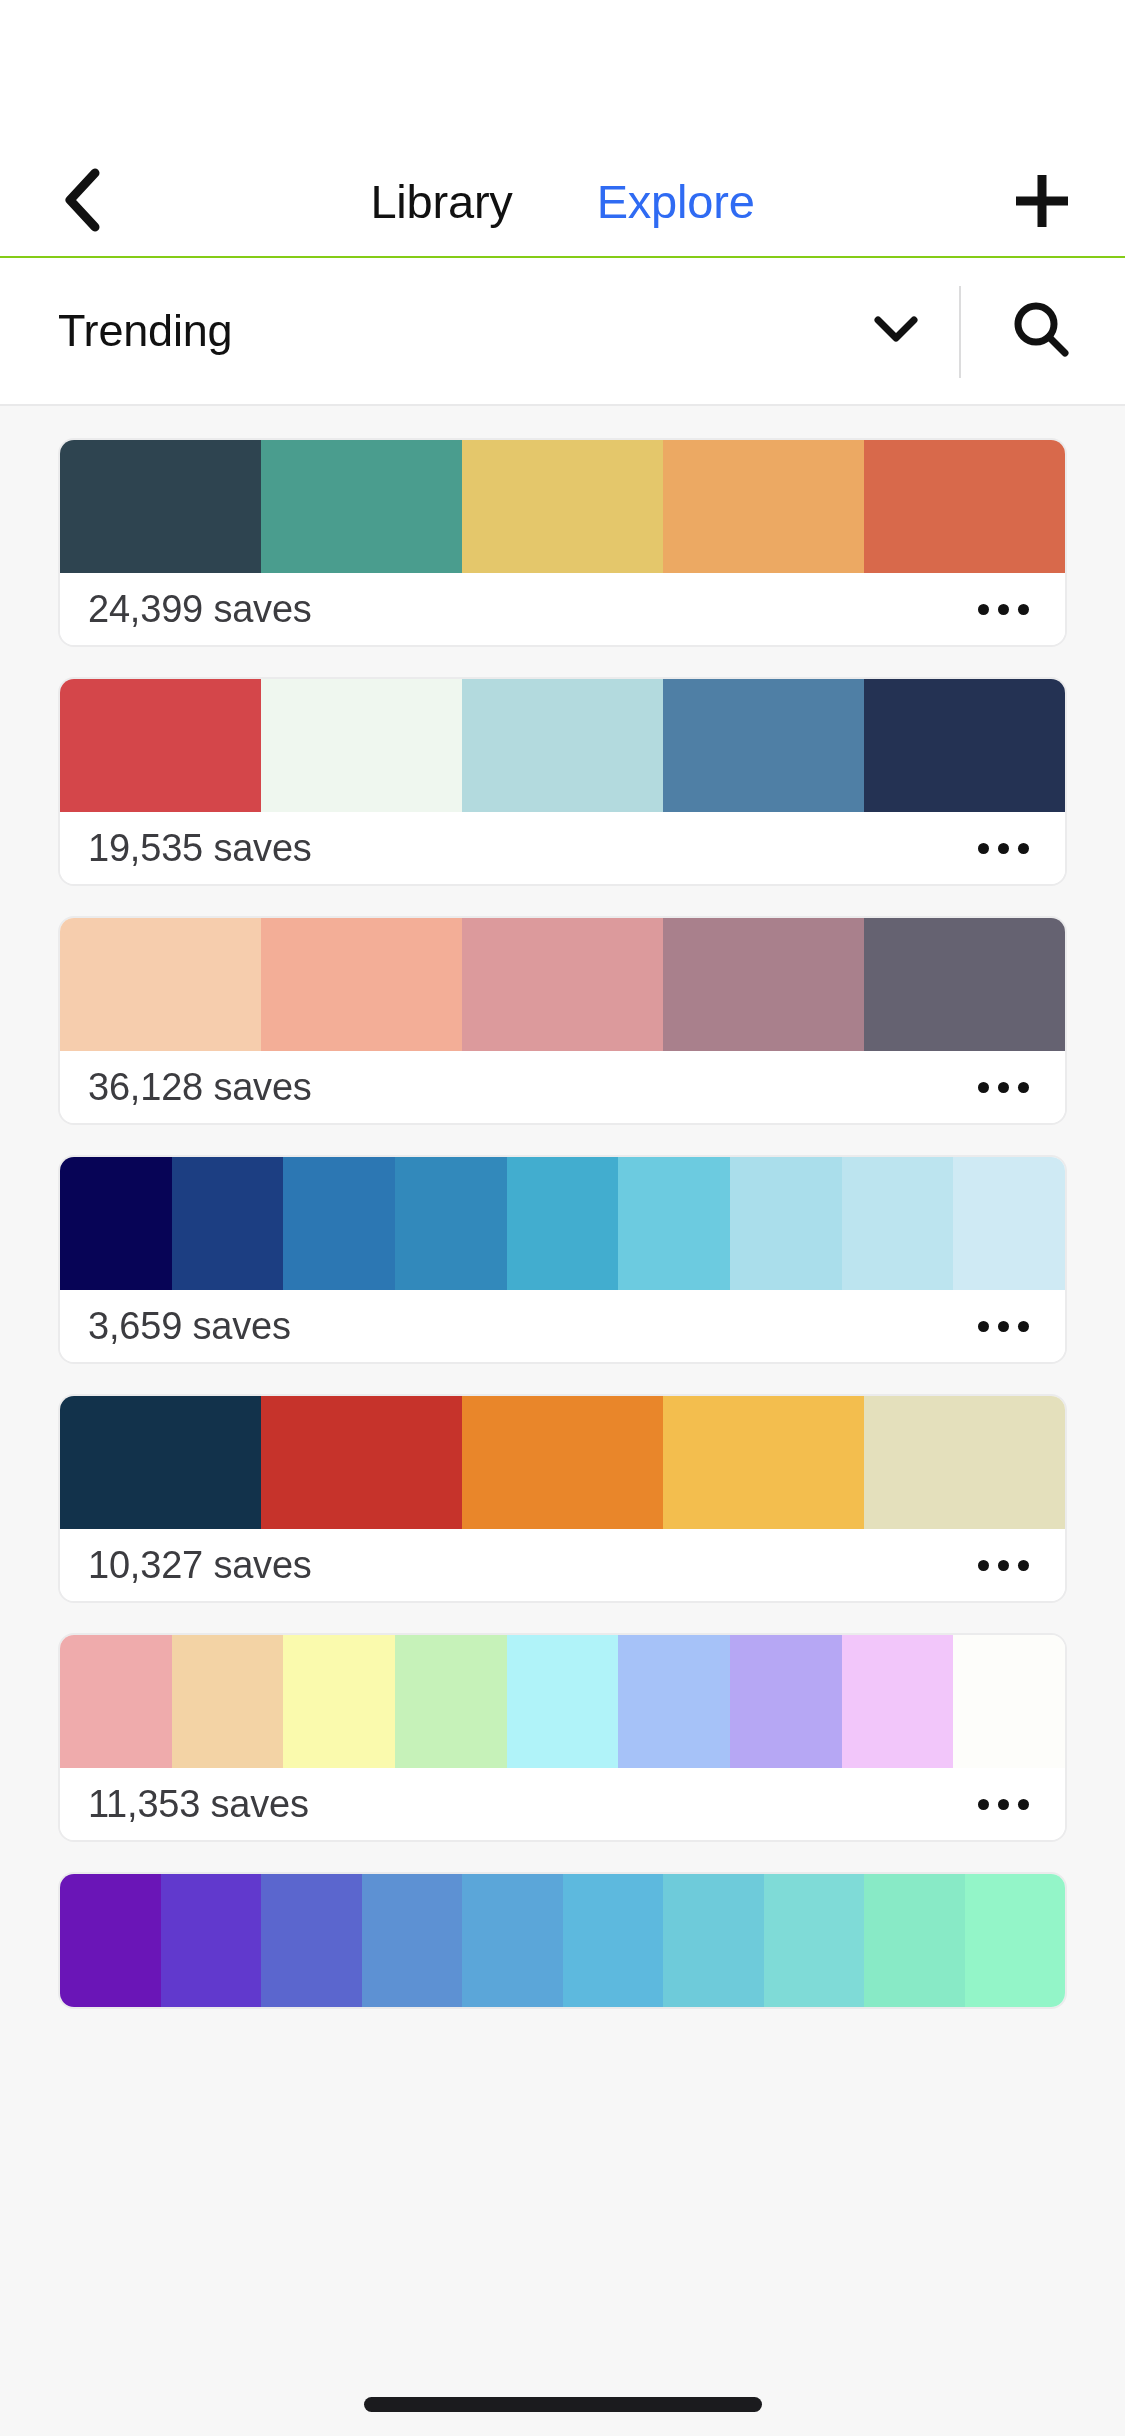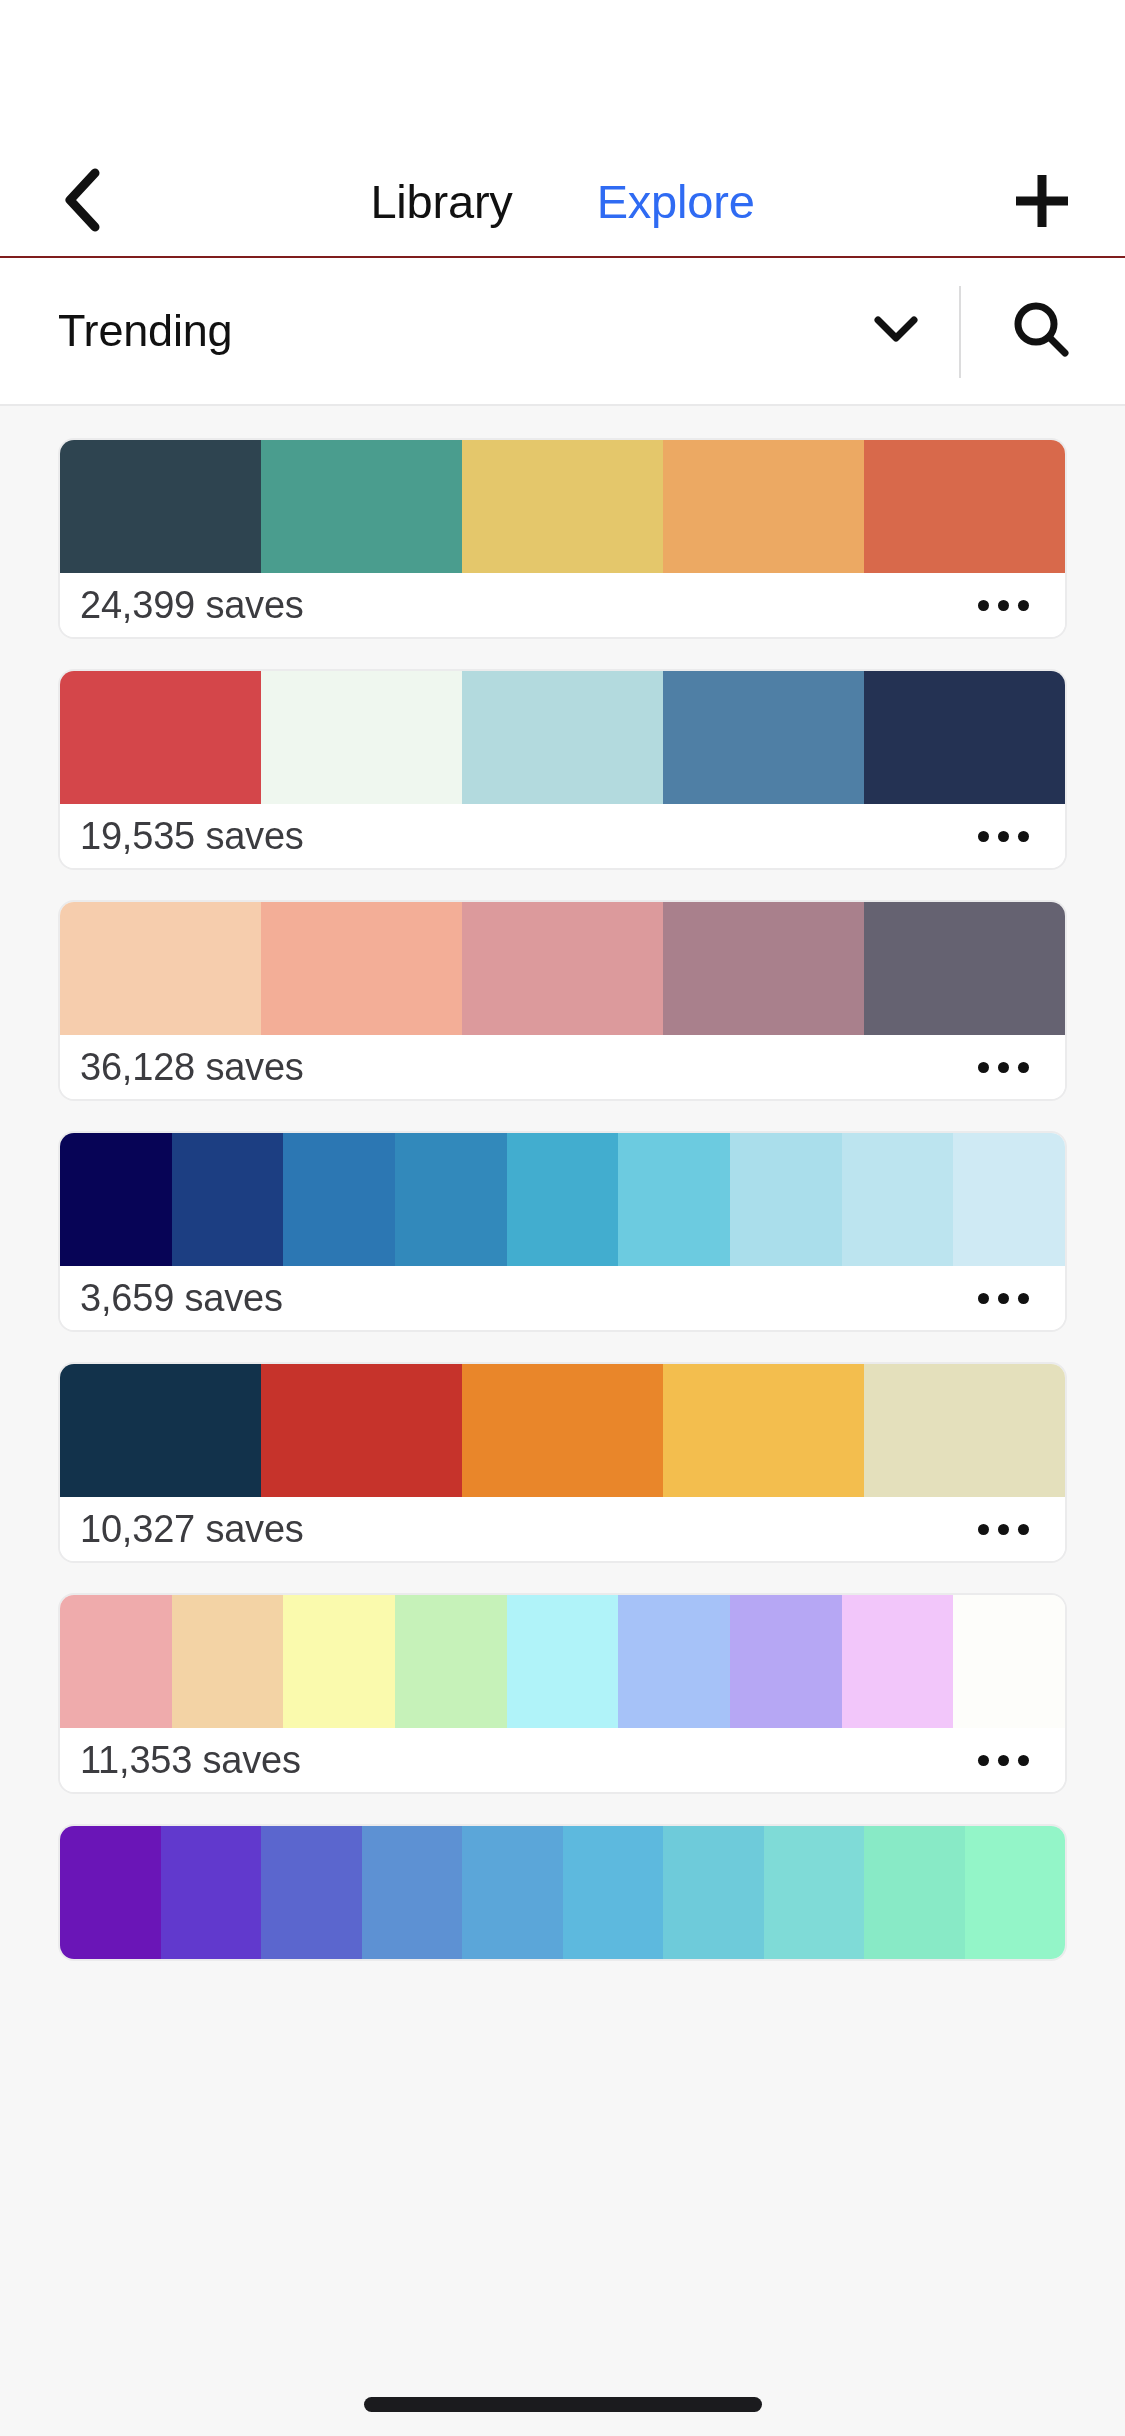--- a/index.html
+++ b/index.html
@@ -11,21 +11,21 @@
   }
   .phone { position:relative; width:1125px; height:2436px; background:#f7f7f7; display:flex; flex-direction:column; }
 
   
   .statusbar { height:60px; background:#ffffff; flex:0 0 60px; }
 
   
   .navbar {
     flex:0 0 198px; height:198px; background:#ffffff;
     position:relative; display:flex; align-items:flex-start;
-    border-bottom:2px solid #7f1d1d;
+    border-bottom:2px solid #84cc16;
   }
   .nav-back {
     position:absolute; left:52px; top:110px;
     width:60px; height:60px; display:flex; align-items:center; justify-content:center;
     cursor:pointer;
   }
   .nav-back svg { display:block; }
   .nav-plus {
     position:absolute; right:50px; top:110px;
     width:66px; height:66px; display:flex; align-items:center; justify-content:center;
@@ -74,22 +74,22 @@
     flex:1 1 auto; background:#f7f7f7; overflow:hidden;
     padding:32px 58px 0 58px;
   }
   .card {
     background:#ffffff; border:2px solid #ebebec; border-radius:16px;
     margin-bottom:30px; overflow:hidden; cursor:pointer;
   }
   .swatches { display:flex; height:133px; width:100%; }
   .swatch { flex:1 1 0; height:100%; }
   .card-footer {
-    height:64px; display:flex; align-items:center; justify-content:space-between;
-    padding:0 30px 0 20px; background:#ffffff;
+    height:72px; display:flex; align-items:center; justify-content:space-between;
+    padding:0 30px 0 28px; background:#ffffff;
   }
   .saves { font-size:38px; color:#3c3c40; letter-spacing:-0.2px; }
   .more-btn {
     display:flex; align-items:center; gap:9px; padding:10px 6px; cursor:pointer;
   }
   .more-btn i { width:11px; height:11px; border-radius:50%; background:#111111; display:block; }
 
   
   .home-indicator {
     position:absolute; bottom:24px; left:50%; transform:translateX(-50%);

